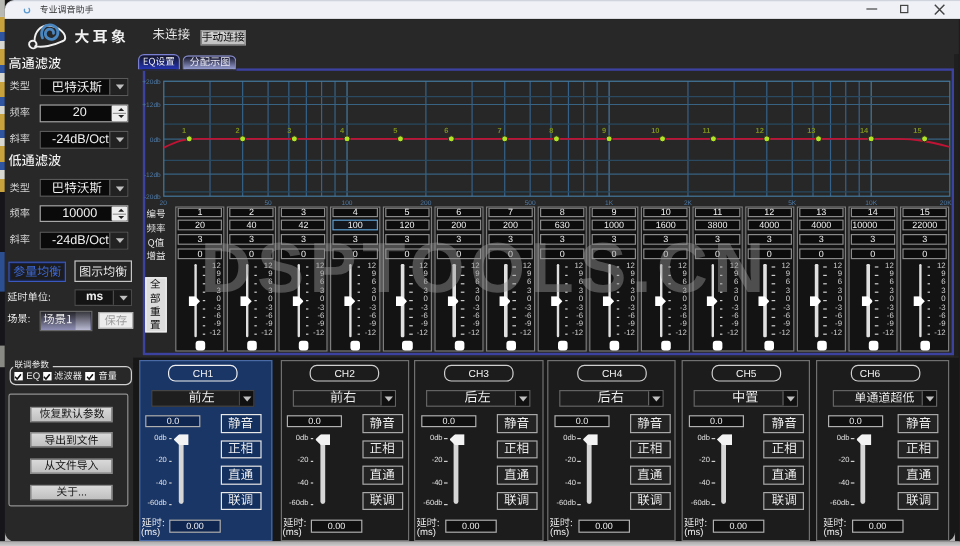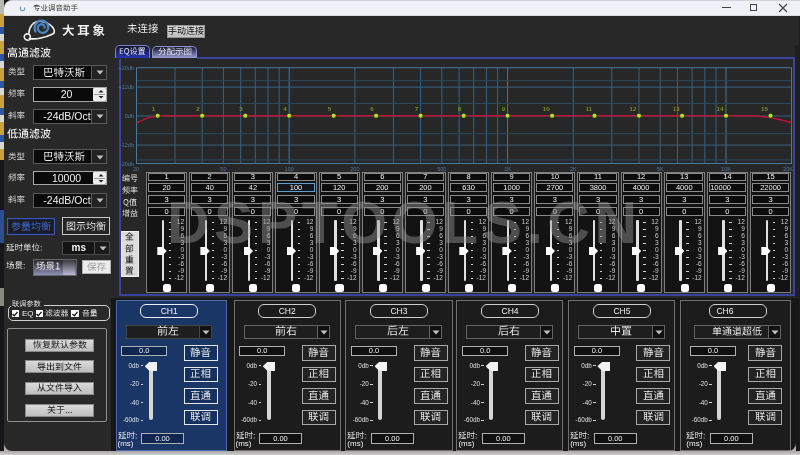--- a/index.html
+++ b/index.html
@@ -610,21 +610,21 @@
 <div class="lat" style="left:515.1px;top:267.2px;width:14px;text-align:right;font-size:6.5px;color:#cfcfcf">-9</div>
 <div class="ab" style="left:513.6px;top:277.5px;width:2.5px;height:1px;background:#cfcfcf"></div>
 <div class="lat" style="left:515.1px;top:274.2px;width:14px;text-align:right;font-size:6.5px;color:#cfcfcf">-12</div>
 <div class="ab" style="left:506.6px;top:220px;width:2.6px;height:60.5px;background:#e0e0e0;border-radius:1px"></div>
 <div class="ab" style="left:502.4px;top:246.7px;width:9.4px;height:8.8px;background:#fff;clip-path:polygon(0 0,55% 0,100% 50%,55% 100%,0 100%)"></div>
 <div class="ab" style="left:507.9px;top:284.2px;width:8.2px;height:8.2px;background:#fff;border-radius:2.5px"></div>
 <div class="ab" style="left:534.3px;top:171.5px;width:41.2px;height:121.5px;background:#131313;border:1px solid #7d7d7d"></div>
 <div class="ab" style="left:536.3px;top:172.8px;width:37.2px;height:8.4px;background:#0c0c0c;border:1px solid #8a8a8a"></div>
 <div class="lat c" style="left:536.3px;top:172.8px;width:37.2px;line-height:8.4px;font-size:7.5px">10</div>
 <div class="ab" style="left:536.3px;top:183.3px;width:37.2px;height:9.0px;background:#0c0c0c;border:1px solid #8a8a8a"></div>
-<div class="lat c" style="left:536.3px;top:183.3px;width:37.2px;line-height:9.0px;font-size:7.5px">2700</div>
+<div class="lat c" style="left:536.3px;top:183.3px;width:37.2px;line-height:9.0px;font-size:7.5px">1600</div>
 <div class="ab" style="left:536.3px;top:195.0px;width:37.2px;height:9.0px;background:#0c0c0c;border:1px solid #8a8a8a"></div>
 <div class="lat c" style="left:536.3px;top:195.0px;width:37.2px;line-height:9.0px;font-size:7.5px">3</div>
 <div class="ab" style="left:536.3px;top:207.0px;width:37.2px;height:9.0px;background:#0c0c0c;border:1px solid #8a8a8a"></div>
 <div class="lat c" style="left:536.3px;top:207.0px;width:37.2px;line-height:9.0px;font-size:7.5px">0</div>
 <div class="ab" style="left:556.8px;top:221.5px;width:2.5px;height:1px;background:#cfcfcf"></div>
 <div class="lat" style="left:558.3px;top:218.2px;width:14px;text-align:right;font-size:6.5px;color:#cfcfcf">12</div>
 <div class="ab" style="left:556.8px;top:228.5px;width:2.5px;height:1px;background:#cfcfcf"></div>
 <div class="lat" style="left:558.3px;top:225.2px;width:14px;text-align:right;font-size:6.5px;color:#cfcfcf">9</div>
 <div class="ab" style="left:556.8px;top:235.5px;width:2.5px;height:1px;background:#cfcfcf"></div>
 <div class="lat" style="left:558.3px;top:232.2px;width:14px;text-align:right;font-size:6.5px;color:#cfcfcf">6</div>

